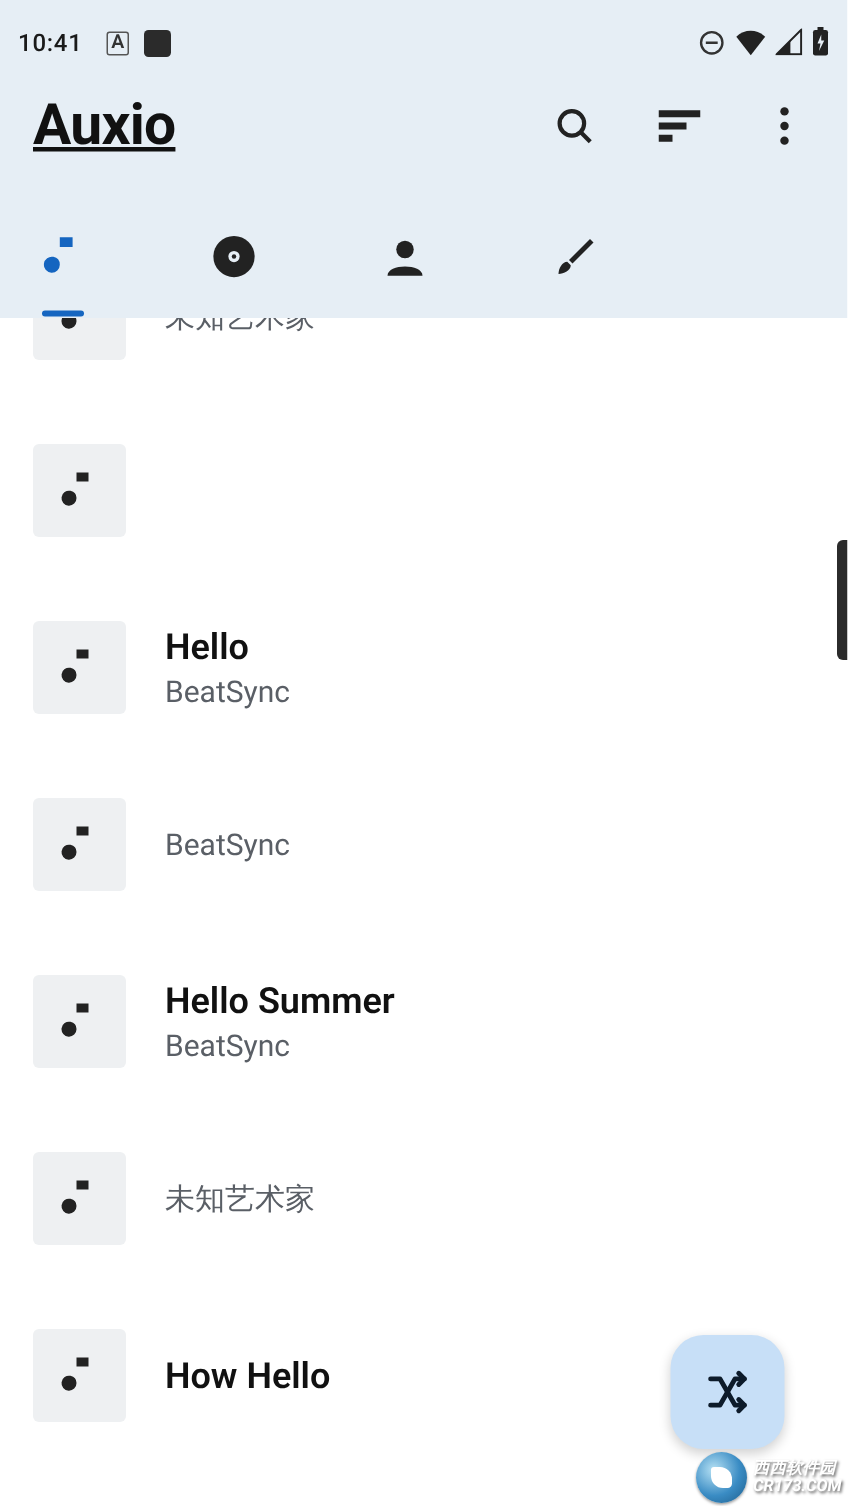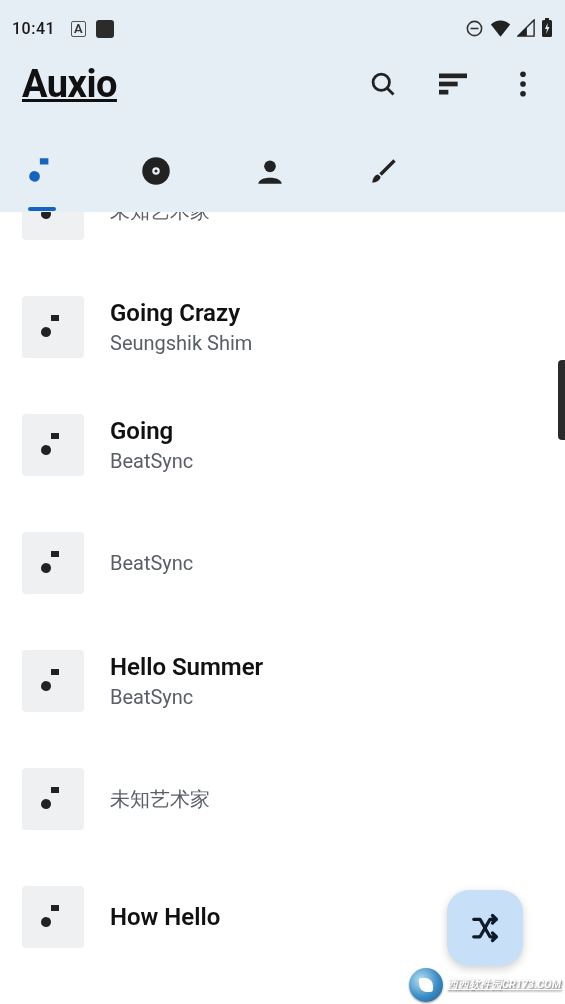--- a/index.html
+++ b/index.html
@@ -40,21 +40,21 @@
   .scroll-ind { position: absolute; right: 0; top: 360px; width: 7px; height: 80px; background: #2b2b2b; border-radius: 4px 0 0 4px; }
 
   
   .fab { position: absolute; right: 42px; bottom: 38px; width: 76px; height: 76px; background: #c7dff7; border-radius: 22px; display: flex; align-items: center; justify-content: center; box-shadow: 0 3px 8px rgba(0,0,0,0.18); }
   .fab svg { width: 30px; height: 30px; color: #0d1b2a; }
 
   
   .watermark { position: absolute; right: 4px; bottom: 2px; display: flex; align-items: center; font-size: 11px; color: #fff; text-shadow: 1px 1px 2px rgba(0,0,0,0.6); font-style: italic; font-weight: 700; pointer-events: none; }
   .watermark .logo-circle { width: 34px; height: 34px; border-radius: 50%; background: radial-gradient(circle at 35% 35%, #b6e1f4, #3a8cc4 55%, #1d5c8a); display: flex; align-items: center; justify-content: center; margin-right: 4px; box-shadow: 0 1px 2px rgba(0,0,0,0.4); }
   .watermark .logo-circle::before { content: ""; width: 14px; height: 14px; background: #fff; border-radius: 2px 8px 3px 8px; }
-  .watermark .wm-lines { display: flex; flex-direction: row; line-height: 1.05; text-decoration: underline; }
+  .watermark .wm-lines { display: flex; flex-direction: column; line-height: 1.05; }
 </style>
 </head>
 <body>
 
 <div class="status-bar">
   <span class="status-time">10:41</span>
   <div class="status-left-icons">
     <span class="status-a">A</span>
     <span class="status-square"></span>
   </div>
@@ -152,33 +152,29 @@
         <div class="track-title"></div>
         <div class="track-artist">未知艺术家</div>
       </div>
     </div>
     <div class="list-item">
       <div class="thumb">
         <svg viewBox="0 0 24 30" fill="currentColor">
           <path d="M10 3 V20 A5 5 0 1 1 6 15.2 A5 5 0 0 1 10 20 M10 3 H18 V9 H10"></path>
         </svg>
       </div>
-      <div class="track-info">
-        <div class="track-title">Going Crazy</div>
-        <div class="track-artist">Seungshik Shim</div>
-      </div>
-    </div>
-    <div class="list-item">
-      <div class="thumb">
-        <svg viewBox="0 0 24 30" fill="currentColor">
-          <path d="M10 3 V20 A5 5 0 1 1 6 15.2 A5 5 0 0 1 10 20 M10 3 H18 V9 H10"></path>
-        </svg>
-      </div>
-      <div class="track-info">
-        <div class="track-title">Going</div>
+    </div>
+    <div class="list-item">
+      <div class="thumb">
+        <svg viewBox="0 0 24 30" fill="currentColor">
+          <path d="M10 3 V20 A5 5 0 1 1 6 15.2 A5 5 0 0 1 10 20 M10 3 H18 V9 H10"></path>
+        </svg>
+      </div>
+      <div class="track-info">
+        <div class="track-title">Hello</div>
         <div class="track-artist">BeatSync</div>
       </div>
     </div>
     <div class="list-item">
       <div class="thumb">
         <svg viewBox="0 0 24 30" fill="currentColor">
           <path d="M10 3 V20 A5 5 0 1 1 6 15.2 A5 5 0 0 1 10 20 M10 3 H18 V9 H10"></path>
         </svg>
       </div>
       <div class="track-info">

